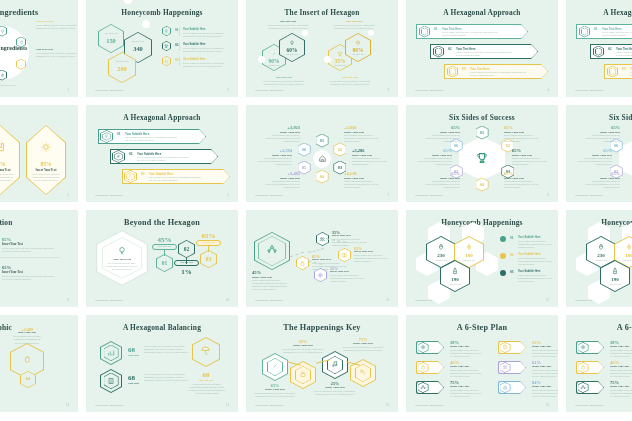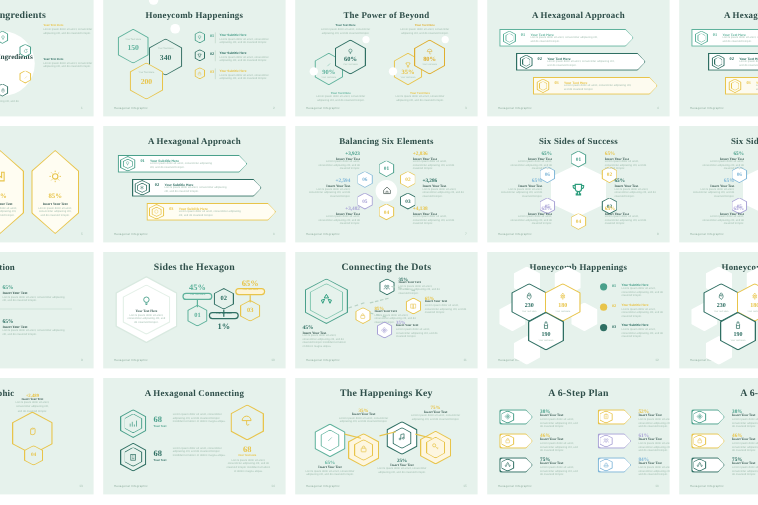--- a/index.html
+++ b/index.html
@@ -170,21 +170,21 @@
           <rect x="4" y="7" width="8" height="6" rx="1" fill="none" stroke="#e8c44a" stroke-width="1.2"></rect>
           <path d="M6 7V5.5a2 2 0 0 1 4 0V7" fill="none" stroke="#e8c44a" stroke-width="1.2"></path>
         </svg>
       </span>
       <div style="position:absolute;left:89px;top:58px;font-family:&quot;Liberation Serif&quot;,serif;font-weight:700;font-size:3.4px;color:#e8c44a;">03</div>
       <div style="position:absolute;left:97px;top:58px;font-weight:700;font-size:2.6px;color:#e8c44a;">Your Subtitle Here</div>
       <div class="lorem" style="left:97px;top:62px;width:48px;">Lorem ipsum dolor sit amet, consectetur adipiscing elit, sed do eiusmod tempor.</div>
       <div style="position:absolute;left:93px;top:57px;width:.4px;height:9px;background:#cfe2d7;"></div>
     </div>
     <div class="slide" style="left:246px;top:0px;width:152px;height:97px;">
-      <div class="s-title" style="top:8px;font-size:7.4px;">The Power of Beyond</div>
+      <div class="s-title" style="top:8px;font-size:7.4px;">The Insert of Hexagon</div>
       <div class="footer">Hexagonal Infographic</div>
       <div class="pagenum">3</div>
       <div style="position:absolute;left:20px;top:20px;width:44px;text-align:center;font-weight:700;font-size:2.4px;color:#2f6f63;">Your Text Here</div>
       <div class="lorem" style="left:20px;top:24px;width:44px;text-align:center;">Lorem ipsum dolor sit amet, consectetur adipiscing elit, sed do eiusmod tempor.</div>
       <div class="hex" style="left:16px;top:44px;width:24px;height:27px;background:#5fb29c;"></div>
       <div class="hex" style="left:16.8px;top:44.8px;width:22.4px;height:25.4px;background:#e6f2ec;"></div>
       <span class="icon" style="left:25px;top:51px;width:6px;height:6px;">
         <svg width="6" height="6" viewBox="0 0 16 16">
           <path d="M3 13#5fb29c3 7 7 3 13 3c0 6-4 10-10 10z" fill="none" stroke="#5fb29c" stroke-width="1.2"></path>
           <path d="M5 11L11 5" stroke="#5fb29c" stroke-width="1"></path>
@@ -364,21 +364,20 @@
       <span class="icon" style="left:42.2px;top:69.2px;width:4.6px;height:4.6px;">
         <svg width="4.6" height="4.6" viewBox="0 0 16 16">
           <path d="M8 2.6l4.6 2.7v5.4L8 13.4 3.4 10.7V5.3z" fill="none" stroke="#e8c44a" stroke-width="1.2"></path>
         </svg>
       </span>
       <div style="position:absolute;left:55px;top:67px;font-family:&quot;Liberation Serif&quot;,serif;font-weight:700;font-size:3.6px;color:#e8c44a;">03</div>
       <div style="position:absolute;left:63px;top:67px;font-weight:700;font-size:2.8px;color:#e8c44a;">Your Subtitle Here</div>
       <div class="lorem" style="left:63px;top:71.4px;width:56px;">Lorem ipsum dolor sit amet, consectetur adipiscing elit, sed do eiusmod tempor.</div>
     </div>
     <div class="slide" style="left:246px;top:105px;width:152px;height:97px;">
-      <div class="s-title" style="top:8px;font-size:7.4px;">Balancing Six Elements</div>
       <div class="footer">Hexagonal Infographic</div>
       <div class="pagenum">7</div>
       <div class="circ" style="left:67px;top:44.5px;width:18px;height:18px;background:#ffffff;"></div>
       <span class="icon" style="left:71.5px;top:49px;width:9px;height:9px;">
         <svg width="9" height="9" viewBox="0 0 16 16">
           <path d="M3 8l5-4.6L13 8v5H3z" fill="none" stroke="#5c6b66" stroke-width="1.2"></path>
           <path d="M6.6 13V9.6h2.8V13" fill="none" stroke="#5c6b66" stroke-width="1"></path>
         </svg>
       </span>
       <div class="hex" style="left:69.5px;top:28.5px;width:13px;height:14px;background:#4aa08b;"></div>
@@ -492,21 +491,21 @@
       <div class="pagenum">9</div>
       <div style="position:absolute;left:76px;top:27px;font-family:&quot;Liberation Serif&quot;,serif;font-weight:700;font-size:4.6px;color:#4aa08b;">65%</div>
       <div style="position:absolute;left:76px;top:32.4px;font-family:&quot;Liberation Serif&quot;,serif;font-weight:700;font-size:3px;color:#3c5d56;">Insert Your Text</div>
       <div class="lorem" style="left:76px;top:36.6px;width:54px;">Lorem ipsum dolor sit amet, consectetur adipiscing elit, sed do eiusmod tempor.</div>
       <div style="position:absolute;left:62px;top:47px;width:72px;height:.4px;background:#d4e6dc;"></div>
       <div style="position:absolute;left:76px;top:55px;font-family:&quot;Liberation Serif&quot;,serif;font-weight:700;font-size:4.6px;color:#2f6f63;">65%</div>
       <div style="position:absolute;left:76px;top:60.4px;font-family:&quot;Liberation Serif&quot;,serif;font-weight:700;font-size:3px;color:#3c5d56;">Insert Your Text</div>
       <div class="lorem" style="left:76px;top:64.6px;width:54px;">Lorem ipsum dolor sit amet, consectetur adipiscing elit, sed do eiusmod tempor.</div>
     </div>
     <div class="slide" style="left:86px;top:210px;width:152px;height:97px;">
-      <div class="s-title" style="top:8px;font-size:8.2px;">Sides the Hexagon</div>
+      <div class="s-title" style="top:8px;font-size:8.2px;">Beyond the Hexagon</div>
       <div class="footer">Hexagonal Infographic</div>
       <div class="pagenum">10</div>
       <div class="hex" style="left:10px;top:20px;width:52px;height:56px;background:#d9e9e0;"></div>
       <div class="hex" style="left:11.2px;top:21.2px;width:49.6px;height:53.6px;background:#ffffff;"></div>
       <div class="hex" style="left:16px;top:27px;width:40px;height:42px;background:#e4f0e8;"></div>
       <div class="hex" style="left:17px;top:28px;width:38px;height:40px;background:#ffffff;"></div>
       <span class="icon" style="left:31px;top:36px;width:10px;height:10px;">
         <svg width="10" height="10" viewBox="0 0 16 16">
           <circle cx="8" cy="6" r="3.6" fill="none" stroke="#4aa08b" stroke-width="1.2"></circle>
           <path d="M6.4 10.6h3.2M6.8 12.4h2.4" stroke="#4aa08b" stroke-width="1.2" fill="none"></path>
@@ -530,21 +529,20 @@
       <div style="position:absolute;left:86px;top:58px;width:29px;text-align:center;font-family:&quot;Liberation Serif&quot;,serif;font-weight:700;font-size:7px;color:#2f6f63;">1%</div>
       <div class="hex" style="left:114px;top:40px;width:17px;height:18px;background:#e8c44a;"></div>
       <div class="hex" style="left:114.8px;top:40.8px;width:15.4px;height:16.4px;background:#e6f2ec;"></div>
       <div style="position:absolute;left:114px;top:45.8px;width:17px;text-align:center;font-family:&quot;Liberation Serif&quot;,serif;font-weight:700;font-size:5.4px;color:#e8c44a;">03</div>
       <div style="position:absolute;left:110px;top:30px;width:25px;height:6px;border:0.6px solid #e8c44a;border-radius:3px;background:#fdf4d6;"></div>
       <div style="position:absolute;left:110px;top:31.4px;width:25px;text-align:center;font-size:2px;color:#e8c44a;">Your Text Here</div>
       <div style="position:absolute;left:122.2px;top:36px;width:.7px;height:6px;background:#e8c44a;"></div>
       <div style="position:absolute;left:108px;top:22px;width:29px;text-align:center;font-family:&quot;Liberation Serif&quot;,serif;font-weight:700;font-size:7px;color:#e8c44a;">65%</div>
     </div>
     <div class="slide" style="left:246px;top:210px;width:152px;height:97px;">
-      <div class="s-title" style="top:8px;font-size:8.2px;">Connecting the Dots</div>
       <div class="footer">Hexagonal Infographic</div>
       <div class="pagenum">11</div>
       <div class="hex" style="left:8px;top:22px;width:36px;height:38px;background:#4aa08b;"></div>
       <div class="hex" style="left:8.8px;top:22.8px;width:34.4px;height:36.4px;background:#e6f2ec;"></div>
       <div class="hex" style="left:12px;top:26px;width:28px;height:30px;background:#7ec4ad;"></div>
       <div class="hex" style="left:12.6px;top:26.6px;width:26.8px;height:28.8px;background:#e6f2ec;"></div>
       <span class="icon" style="left:20px;top:33px;width:12px;height:12px;">
         <svg width="12" height="12" viewBox="0 0 16 16">
           <path d="M8 3l2.4 4h-4.8z" fill="none" stroke="#2f9e7e" stroke-width="1.1"></path>
           <path d="M4 13l-1.6-3.5 3.6-1z" fill="none" stroke="#2f9e7e" stroke-width="1.1"></path>
@@ -708,21 +706,21 @@
         <svg width="10" height="10" viewBox="0 0 16 16">
           <path d="M5.6 12.6V6.2a1 1 0 0 1 2 0v-1a1 1 0 0 1 2 0v.6a1 1 0 0 1 2 0v4.4a3 3 0 0 1-3 3z" fill="none" stroke="#e8c44a" stroke-width="1.1"></path>
         </svg>
       </span>
       <div style="position:absolute;left:94px;top:61px;width:16px;text-align:center;font-family:&quot;Liberation Serif&quot;,serif;font-weight:700;font-size:4.4px;color:#e8c44a;">04</div>
       <div style="position:absolute;left:86px;top:12px;width:30px;text-align:center;font-family:&quot;Liberation Serif&quot;,serif;font-weight:700;font-size:4px;color:#e8c44a;">+2,489</div>
       <div style="position:absolute;left:86px;top:16.4px;width:30px;text-align:center;font-family:&quot;Liberation Serif&quot;,serif;font-weight:700;font-size:2.6px;color:#3c5d56;">Insert Your Text</div>
       <div class="lorem" style="left:86px;top:20.4px;width:30px;text-align:center;">Lorem ipsum dolor sit amet, consectetur adipiscing elit, sed do eiusmod tempor.</div>
     </div>
     <div class="slide" style="left:86px;top:315px;width:152px;height:97px;">
-      <div class="s-title" style="top:8px;font-size:7.4px;">A Hexagonal Connecting</div>
+      <div class="s-title" style="top:8px;font-size:7.4px;">A Hexagonal Balancing</div>
       <div class="footer">Hexagonal Infographic</div>
       <div class="pagenum">14</div>
       <div class="hex" style="left:14px;top:26px;width:22px;height:24px;background:#4aa08b;"></div>
       <div class="hex" style="left:14.9px;top:26.9px;width:20.2px;height:22.2px;background:#e6f2ec;"></div>
       <div class="hex" style="left:17.5px;top:29.6px;width:15px;height:16.4px;background:#4aa08b;"></div>
       <div class="hex" style="left:18.1px;top:30.200000000000003px;width:13.8px;height:15.2px;background:#e6f2ec;"></div>
       <span class="icon" style="left:21px;top:34px;width:8px;height:8px;">
         <svg width="8" height="8" viewBox="0 0 16 16">
           <path d="M3 13V8M6.5 13V5M10 13V9.5M13.5 13V3" stroke="#4aa08b" stroke-width="1.3" fill="none"></path>
         </svg>

